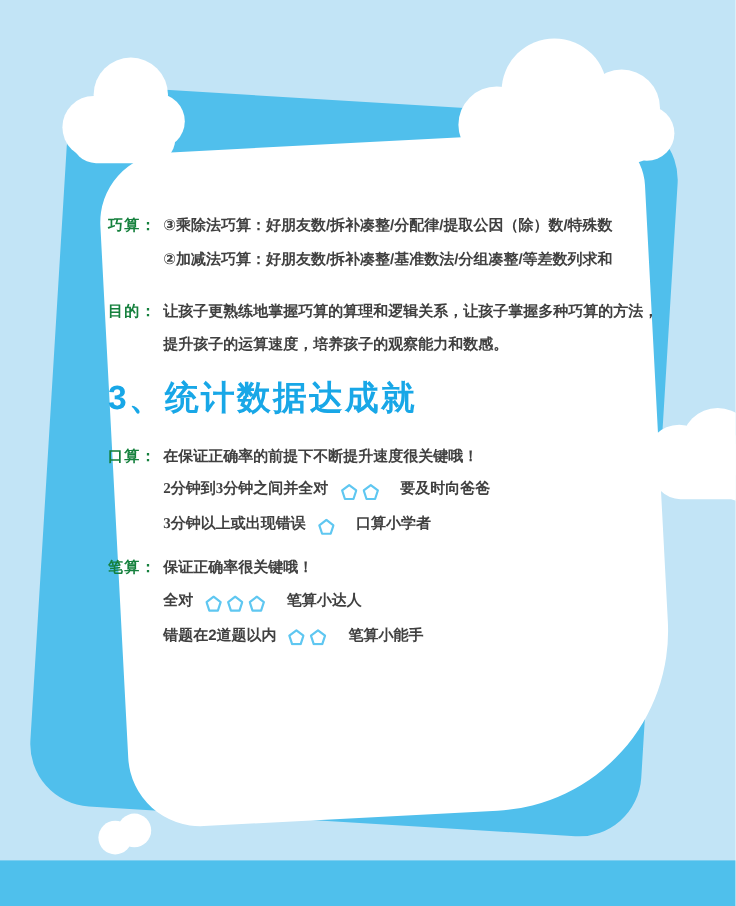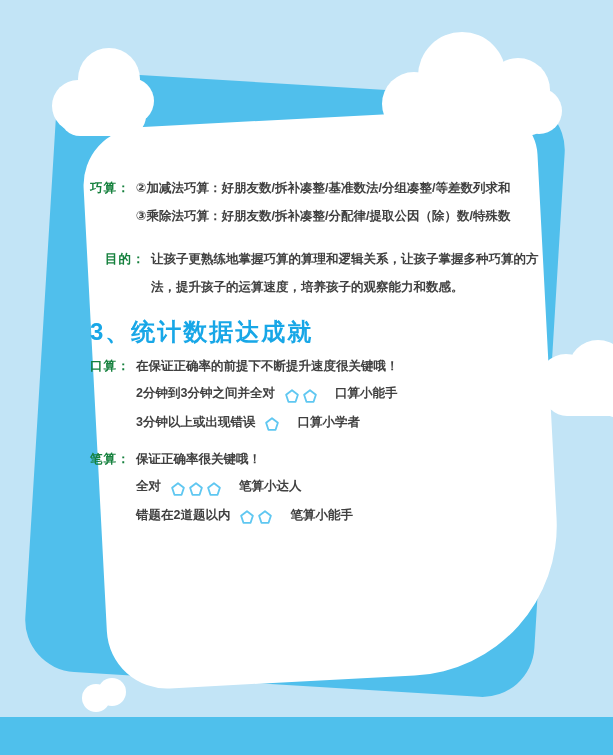--- a/index.html
+++ b/index.html
@@ -27,26 +27,26 @@
     position:absolute;left:90px;top:168px;width:462px;
     color:#404040;font-size:12.5px;font-weight:600;line-height:28px;
   }
   .block{position:relative;padding-left:46px;}
   .label{
     position:absolute;left:0;top:0;color:#15803d;font-weight:800;
     letter-spacing:1px;white-space:nowrap;
   }
   .nowrap{white-space:nowrap;}
   .intro-block{margin-top:6px;}
-  .purpose-block{margin-top:15px;margin-left:15px;}
+  .purpose-block{margin-top:15px;}
   .heading{
-    margin-top:16px;margin-bottom:0;color:#18A7E7;font-size:24px;
+    margin-top:16px;margin-bottom:0;color:#18A7E7;font-size:28px;
     font-weight:800;letter-spacing:2px;line-height:30px;white-space:nowrap;
   }
-  .oral-block{margin-top:5px;}
+  .oral-block{margin-top:19px;font-family:Liberation Serif, serif;}
   .written-block{margin-top:8px;}
   .row{white-space:nowrap;line-height:26.5px;}
   .badges{display:inline-block;margin:0 10px 0 10px;vertical-align:-2px;}
   .badge{width:14px;height:14px;margin-right:4px;vertical-align:middle;}
   .ach-title{margin-left:4px;}
   
   .band{position:absolute;left:0;top:717px;width:613px;height:38px;background:#4FC0EC;}
 </style>
 </head>
 <body>
@@ -76,40 +76,40 @@
   <i style="left:0;top:6px;width:28px;height:28px;"></i>
   <i style="left:16px;top:0;width:28px;height:28px;"></i>
 </div>
 
 <div class="card"></div>
 
 <div class="content">
 
   <div class="block intro-block">
     <span class="label">巧算：</span>
+    <div class="nowrap">③乘除法巧算：好朋友数/拆补凑整/分配律/提取公因（除）数/特殊数</div>
     <div class="nowrap">②加减法巧算：好朋友数/拆补凑整/基准数法/分组凑整/等差数列求和</div>
-    <div class="nowrap">③乘除法巧算：好朋友数/拆补凑整/分配律/提取公因（除）数/特殊数</div>
   </div>
 
   <div class="block purpose-block">
     <span class="label">目的：</span>
     <div>让孩子更熟练地掌握巧算的算理和逻辑关系，让孩子掌握多种巧算的方法，提升孩子的运算速度，培养孩子的观察能力和数感。</div>
   </div>
 
   <h2 class="heading">3、统计数据达成就</h2>
 
   <div class="block oral-block">
     <span class="label">口算：</span>
     <div class="nowrap">在保证正确率的前提下不断提升速度很关键哦！</div>
     <div class="row">
       <span>2分钟到3分钟之间并全对</span><span class="badges"><svg class="badge" viewBox="0 0 20 20">
             <polygon points="10,1.8 18.4,8.2 15.1,18.3 4.9,18.3 1.6,8.2" fill="none" stroke="#5FC7F1" stroke-width="2.6" stroke-linejoin="round"></polygon>
           </svg><svg class="badge" viewBox="0 0 20 20">
             <polygon points="10,1.8 18.4,8.2 15.1,18.3 4.9,18.3 1.6,8.2" fill="none" stroke="#5FC7F1" stroke-width="2.6" stroke-linejoin="round"></polygon>
-          </svg></span><span class="ach-title">口算小能手</span>
+          </svg></span><span class="ach-title">要及时向爸爸</span>
     </div>
     <div class="row">
       <span>3分钟以上或出现错误</span><span class="badges"><svg class="badge" viewBox="0 0 20 20">
             <polygon points="10,1.8 18.4,8.2 15.1,18.3 4.9,18.3 1.6,8.2" fill="none" stroke="#5FC7F1" stroke-width="2.6" stroke-linejoin="round"></polygon>
           </svg></span><span class="ach-title">口算小学者</span>
     </div>
   </div>
 
   <div class="block written-block">
     <span class="label">笔算：</span>

